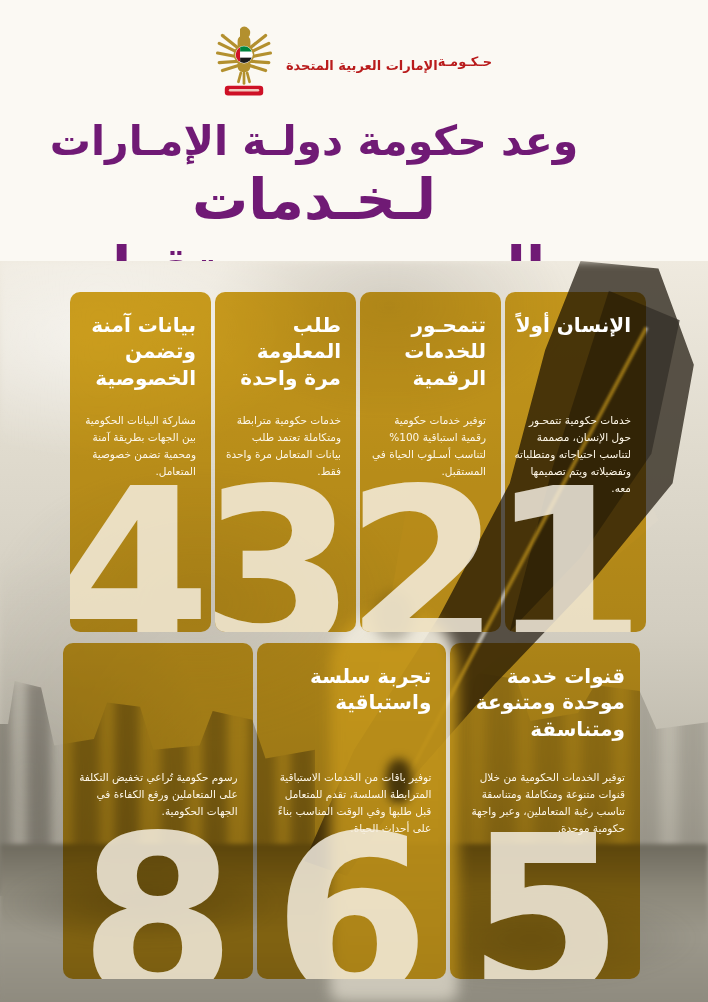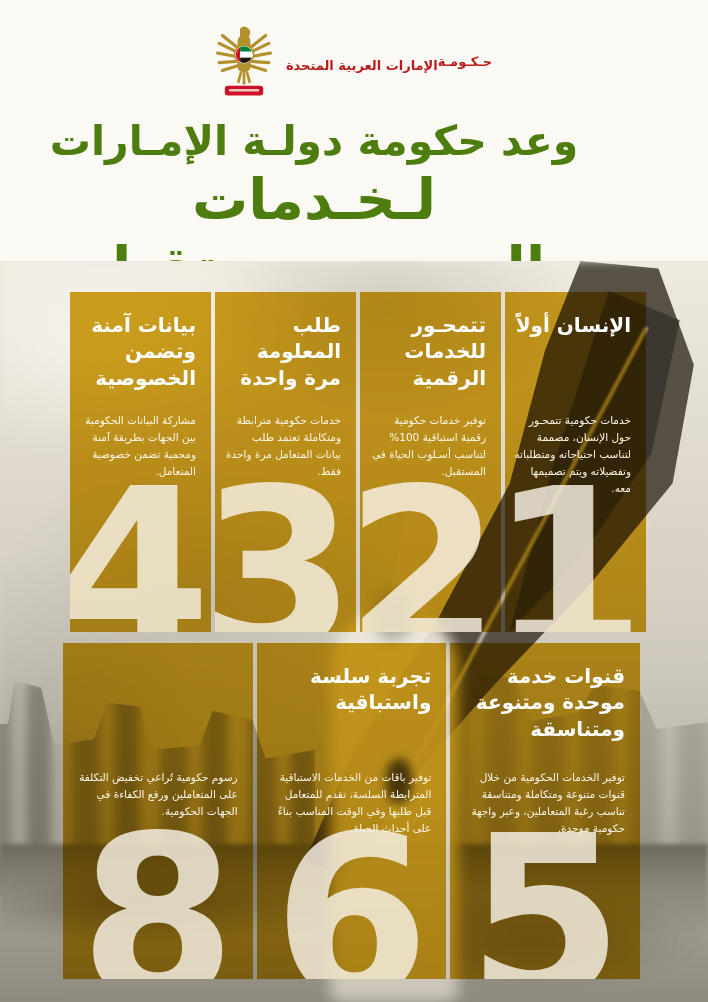--- a/index.html
+++ b/index.html
@@ -9,21 +9,21 @@
   
   .header{position:absolute;top:24px;left:0;width:708px;display:flex;justify-content:center;
           align-items:center;gap:14px;}
   .gov-text{display:flex;justify-content:center;color:#b91c1c;
             text-align:right;direction:rtl;min-width:152px;}
   .gov-word{font-size:13px;font-weight:bold;text-align:center;letter-spacing:1px;}
   .gov-name{font-size:13px;font-weight:bold;margin-top:4px;}
 
   
   .title{position:absolute;top:116px;left:0;width:628px;text-align:center;direction:rtl;
-         color:#4d7c0f;font-weight:bold;line-height:1.22;}
+         color:#701a75;font-weight:bold;line-height:1.22;}
   .title .l1{font-size:41px;}
   .title .l2{font-size:56px;}
 
   
   .photo{position:absolute;top:261px;left:0;width:708px;height:741px;overflow:hidden;}
   .photo>div{position:absolute;}
   .p-sky{inset:0;background:linear-gradient(180deg,#efeadf 0%,#e0dbce 25%,#d2cdc0 50%,
          #bab6a9 72%,#a39f93 88%,#8f8b7f 100%);}
   .p-clouds{inset:0;filter:blur(3px);background:
       radial-gradient(320px 180px at 14% 10%,rgba(255,255,255,.55),transparent 70%),
@@ -58,21 +58,21 @@
       border-radius:60px 60px 12px 12px;}
   .p-head{left:372px;top:330px;width:42px;height:50px;border-radius:50%;
       background:#b6b1a3;filter:blur(6px);}
   .p-hand{left:386px;top:498px;width:26px;height:44px;border-radius:45%;
       background:#57534a;filter:blur(5px);}
 
   
   .row{position:absolute;display:flex;gap:4px;direction:rtl;}
   .row-top{top:31px;left:70px;width:576px;height:340px;}
   .row-bottom{top:382px;left:63px;width:577px;height:336px;}
-  .card{position:relative;flex:1;overflow:hidden;}
+  .card{position:relative;flex:1;overflow:hidden;border-radius:10px;}
   .card::before{content:"";position:absolute;inset:0;background:#d3a51f;mix-blend-mode:multiply;}
   .card>*{position:relative;z-index:1;}
   .card-title{direction:rtl;text-align:right;color:#ffffff;font-weight:bold;
       font-size:20px;line-height:1.32;padding:20px 15px 0 10px;}
   .card-body{position:absolute;direction:rtl;text-align:right;color:#fdf6e7;
       font-size:10.5px;line-height:1.62;right:15px;left:9px;top:120px;}
   .row-bottom .card-body{top:126px;text-align:right;}
   .card-number{position:absolute;bottom:-52px;left:0;right:0;text-align:center;
       font-size:225px;font-weight:bold;line-height:1;color:rgba(246,241,228,.83);}
 </style>

